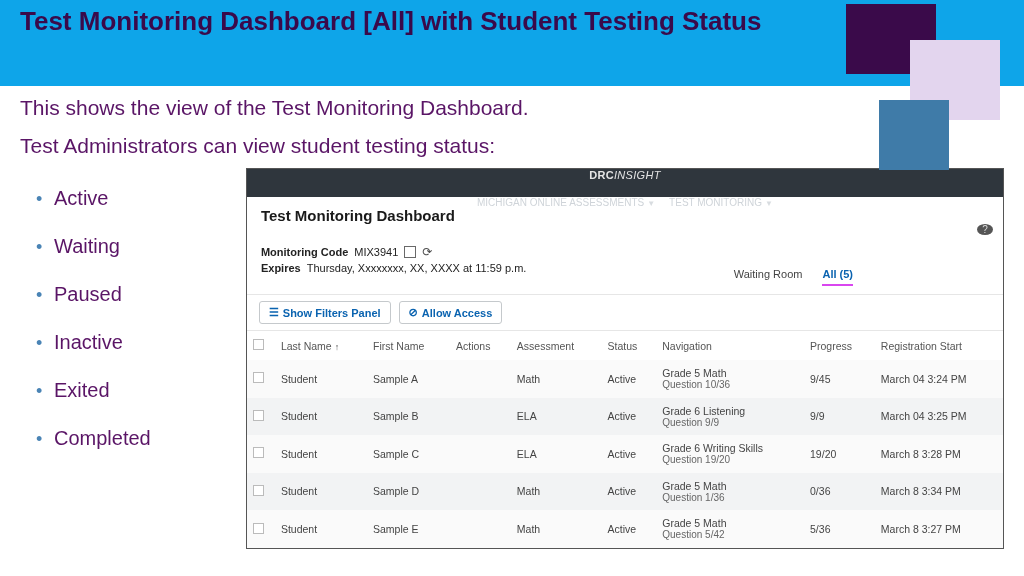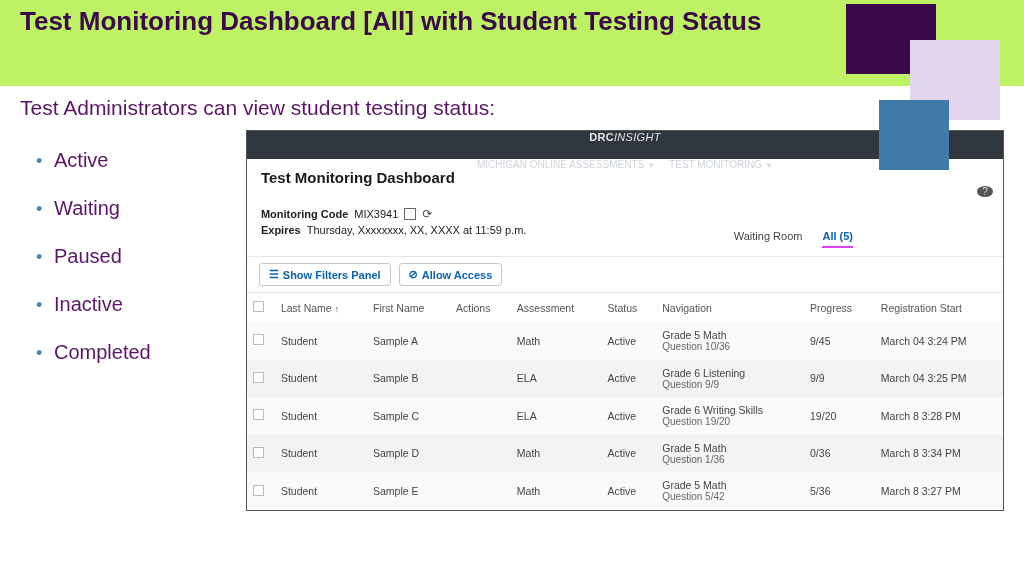--- a/index.html
+++ b/index.html
@@ -4,21 +4,21 @@
 <style>
   * { margin: 0; padding: 0; box-sizing: border-box; }
   body { width: 1024px; height: 576px; font-family: "Segoe UI", Tahoma, sans-serif; background: #fff; overflow: hidden; position: relative; }
 
   
   .deco { position: absolute; }
   .deco.purple { width: 90px; height: 70px; background: #3a0a4a; right: 88px; top: 4px; }
   .deco.lav    { width: 90px; height: 80px; background: #e3d5ee; right: 24px; top: 40px; }
   .deco.blue   { width: 70px; height: 70px; background: #3f7ba8; right: 75px; top: 100px; }
 
-  header.titlebar { background: #bef264; padding: 5px 20px 8px 20px; height: 86px; }
+  header.titlebar { background: #0ea5e9; padding: 5px 20px 8px 20px; height: 86px; }
   header.titlebar h1 { color: #3a0a4a; font-size: 26px; font-weight: 700; line-height: 1.25; max-width: 780px; }
 
   .intro { padding: 10px 20px 0 20px; color: #5a1566; font-size: 21px; }
   .intro p { margin-bottom: 14px; }
 
   .body-row { display: flex; gap: 10px; }
   ul.statuses { list-style: none; padding: 8px 0 0 34px; width: 220px; }
   ul.statuses li { color: #5a1566; font-size: 20px; margin: 7px 0 25px 0; position: relative; }
   ul.statuses li::before { content: "•"; position: absolute; left: -18px; top: 2px; color: #4a84b5; font-size: 18px; }
 
@@ -63,28 +63,30 @@
 
 <div class="deco purple"></div>
 <div class="deco lav"></div>
 <div class="deco blue"></div>
 
 <header class="titlebar">
   <h1>Test Monitoring Dashboard [All] with Student Testing Status</h1>
 </header>
 
 <div class="intro">
+  <p>This shows the view of the Test Monitoring Dashboard.</p>
   <p>Test Administrators can view student testing status:</p>
 
   <div class="body-row">
     <ul class="statuses">
       <li>Active</li>
       <li>Waiting</li>
       <li>Paused</li>
       <li>Inactive</li>
+      <li>Exited</li>
       <li>Completed</li>
     </ul>
 
     <div class="app">
       <div class="app-topbar">
         <span class="brand">
           <span>DRC</span><span class="light">INSIGHT</span>
         </span>
         <div class="topnav">
           <span><span>MICHIGAN ONLINE ASSESSMENTS</span><span class="caret">▼</span></span>

